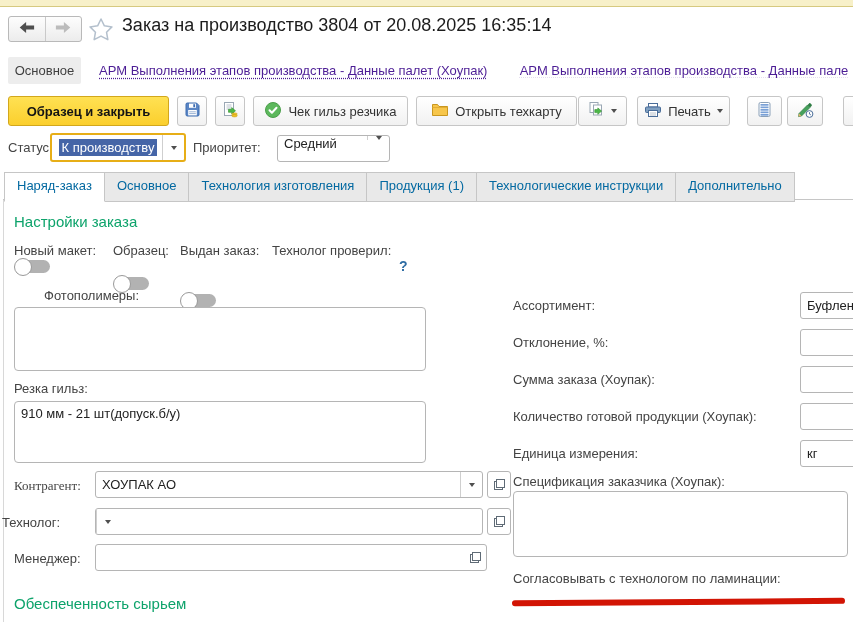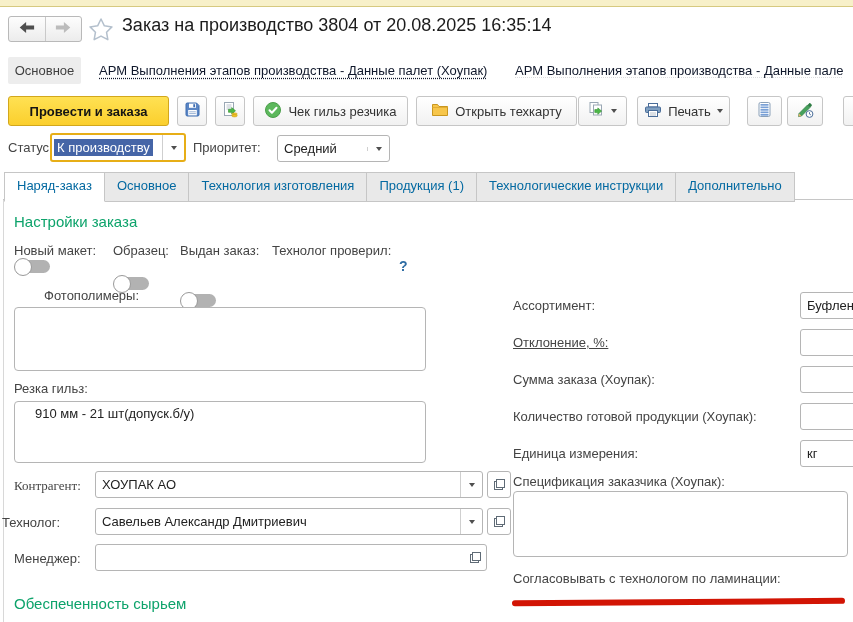--- a/index.html
+++ b/index.html
@@ -11,55 +11,55 @@
   .top-strip{left:0;top:0;width:853px;height:7px;background:#f7f0c9;border-bottom:1px solid #d6c97f;}
   
   .hist{left:8px;top:16px;width:74px;height:26px;border:1px solid #b9b9b9;border-radius:3px;
         background:linear-gradient(#fdfdfd,#ececec);display:flex;}
   .hist .half{flex:1;display:flex;align-items:center;justify-content:center;}
   .hist .half+.half{border-left:1px solid #c9c9c9;}
   .title{left:122px;top:15px;font-size:18px;color:#1c1c1c;}
   
   .nav-primary{left:8px;top:57px;width:73px;height:27px;background:#ededed;border-radius:2px;
                display:flex;align-items:center;justify-content:center;color:#3f3f3f;}
-  .navlink{color:#0f172a;text-decoration:underline dotted;text-underline-offset:3px;cursor:pointer;}
+  .navlink{color:#4c1d95;text-decoration:underline dotted;text-underline-offset:3px;cursor:pointer;text-align:center;}
   
   .tbtn{top:96px;height:30px;border:1px solid #c6c6c6;border-radius:3px;
         background:linear-gradient(#ffffff,#f1f1f1);display:flex;align-items:center;
         justify-content:center;gap:6px;color:#333;padding:0 9px;}
   .tbtn-primary{left:8px;width:161px;background:linear-gradient(#ffe153,#fbcf2d);
         border:1px solid #d2a71c;font-weight:bold;color:#141414;}
   .caret{width:0;height:0;border-left:3.5px solid transparent;border-right:3.5px solid transparent;
          border-top:4px solid #4f4f4f;}
   
   .lbl{color:#444;white-space:nowrap;}
   .status-combo{left:50px;top:133px;width:136px;height:29px;border:2px solid #e7ae17;border-radius:3px;
         background:#fff;display:flex;align-items:stretch;}
-  .status-combo .txt{flex:1;display:flex;align-items:center;padding-left:2px;overflow:hidden;}
+  .status-combo .txt{flex:1;display:flex;align-items:center;padding-left:2px;overflow:hidden;justify-content:center;}
   .status-combo .sel{background:#4565a7;color:#fff;padding:1px 3px;white-space:nowrap;}
   .combo-arrow{width:21px;border-left:1px solid #cfcfcf;display:flex;align-items:center;justify-content:center;}
   .plain-combo{left:277px;top:135px;width:113px;height:27px;border:1px solid #b5b5b5;border-radius:3px;
-        background:#fff;display:flex;align-items:center;color:#222;}
+        background:#fff;display:flex;align-items:flex-start;color:#222;}
   .plain-combo .txt{flex:1;display:flex;align-items:center;padding-left:6px;}
   
   .tabbar{left:5px;top:172px;height:28px;display:flex;z-index:2;}
   .tab{line-height:26px;height:28px;padding:0 12px;background:#e9e9e9;border:1px solid #c6c6c6;
        margin-left:-1px;color:#0369a1;white-space:nowrap;position:relative;}
   .tab.active{background:#fff;border-bottom:1px solid #fff;z-index:3;}
   .tab-underline{left:3px;top:199px;width:850px;height:1px;background:#c6c6c6;z-index:1;}
   .left-edge{left:3px;top:199px;width:1px;height:423px;background:#d8d8d8;}
   
   .sect{color:#0da36b;font-size:15px;}
   
   .toggle{width:37px;height:17px;position:relative;}
   .toggle .track{position:absolute;left:2px;top:2px;width:34px;height:13px;background:#b2b2b2;border-radius:7px;}
   .toggle .knob{position:absolute;left:0;top:0;width:16px;height:16px;background:#fff;
         border:1px solid #999;border-radius:50%;}
   
-  .textarea{border:1px solid #b5b5b5;border-radius:4px;background:#fff;color:#222;padding:4px 20px;}
+  .textarea{border:1px solid #b5b5b5;border-radius:4px;background:#fff;color:#222;padding:4px 6px;}
   .field{border:1px solid #b5b5b5;border-radius:3px;background:#fff;color:#222;display:flex;align-items:stretch;height:27px;}
   .field .val{flex:1;display:flex;align-items:center;padding:0 6px;white-space:nowrap;overflow:hidden;}
   .sq-btn{border:1px solid #b5b5b5;border-radius:3px;background:#fff;display:flex;
           align-items:center;justify-content:center;width:24px;height:27px;}
   .open-glyph{width:11px;height:11px;position:relative;display:inline-block;}
   .open-glyph::before{content:"";position:absolute;left:0;bottom:0;width:7px;height:7px;border:1px solid #5f6b76;background:#fff;}
   .open-glyph::after{content:"";position:absolute;right:0;top:0;width:7px;height:7px;border:1px solid #5f6b76;background:#fff;}
   .help{color:#2e6da4;font-weight:600;font-size:14px;}
   .red-line{left:512px;top:599px;width:333px;height:6px;background:#d21404;border-radius:3px;transform:rotate(-0.4deg);}
 </style>
@@ -93,21 +93,21 @@
   </div>
   <div class="abs title nowrap">Заказ на производство 3804 от 20.08.2025 16:35:14</div>
 
   <div class="abs nav-primary">
     <span>Основное</span>
   </div>
   <div class="abs navlink nowrap" style="left:99px;top:63px;">АРМ Выполнения этапов производства - Данные палет (Хоупак)</div>
   <div class="abs navlink nowrap" style="left:515px;top:63px;width:338px;overflow:hidden;">АРМ Выполнения этапов производства - Данные пале</div>
 
   <div class="abs tbtn tbtn-primary">
-    <span>Провести и заказа</span>
+    <span>Образец и закрыть</span>
   </div>
   <div class="abs tbtn" style="left:177px;width:30px;padding:0;">
     <span>
       <svg width="17" height="17" viewBox="0 0 17 17">
           <path d="M2 3.2C2 2.5 2.5 2 3.2 2h9.3L15 4.5v9.3c0 .7-.5 1.2-1.2 1.2H3.2c-.7 0-1.2-.5-1.2-1.2z" fill="#5a85c4" stroke="#3d6cb0"></path>
           <rect x="5" y="2.6" width="7" height="4.2" fill="#fff"></rect>
           <rect x="9.3" y="3.2" width="1.8" height="3" fill="#3d6cb0"></rect>
           <rect x="4.2" y="9" width="8.6" height="5.4" fill="#fff"></rect>
           <line x1="5.2" y1="10.8" x2="11.8" y2="10.8" stroke="#9bb3d4"></line>
           <line x1="5.2" y1="12.6" x2="11.8" y2="12.6" stroke="#9bb3d4"></line>
@@ -260,21 +260,20 @@
     <div class="combo-arrow">
         <span class="caret"></span>
       </div>
   </div>
   <div class="abs sq-btn" style="left:487px;top:471px;">
       <span class="open-glyph"></span>
     </div>
 
   <div class="abs lbl" style="left:2px;top:515px;">Технолог:</div>
   <div class="abs field" style="left:95px;top:508px;width:388px;">
-    <div class="val">Савельев Александр Дмитриевич</div>
     <div class="combo-arrow">
         <span class="caret"></span>
       </div>
   </div>
   <div class="abs sq-btn" style="left:487px;top:508px;">
       <span class="open-glyph"></span>
     </div>
 
   <div class="abs lbl" style="left:14px;top:551px;">Менеджер:</div>
   <div class="abs field" style="left:95px;top:544px;width:392px;">
@@ -284,21 +283,21 @@
       </div>
   </div>
 
   <div class="abs sect" style="left:14px;top:595px;">Обеспеченность сырьем</div>
 
   <div class="abs lbl" style="left:513px;top:298px;">Ассортимент:</div>
   <div class="abs field" style="left:800px;top:292px;width:80px;">
     <div class="val">Буфлен</div>
   </div>
 
-  <div class="abs lbl" style="left:513px;top:335px;text-decoration:underline;">Отклонение, %:</div>
+  <div class="abs lbl" style="left:513px;top:335px;">Отклонение, %:</div>
   <div class="abs field" style="left:800px;top:329px;width:80px;">
     <div class="val"></div>
   </div>
 
   <div class="abs lbl" style="left:513px;top:372px;">Сумма заказа (Хоупак):</div>
   <div class="abs field" style="left:800px;top:366px;width:80px;">
     <div class="val"></div>
   </div>
 
   <div class="abs lbl" style="left:513px;top:409px;">Количество готовой продукции (Хоупак):</div>

